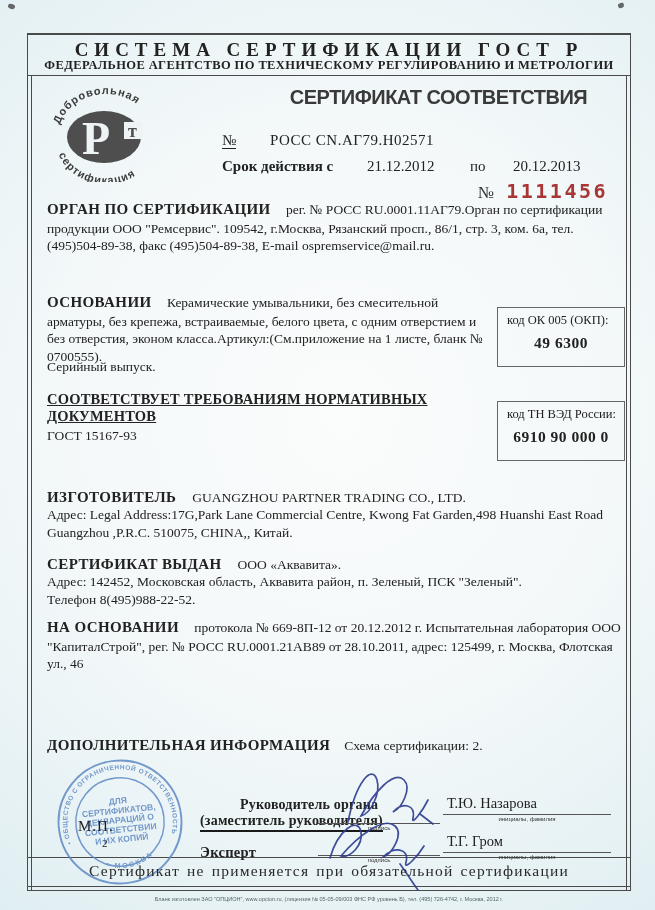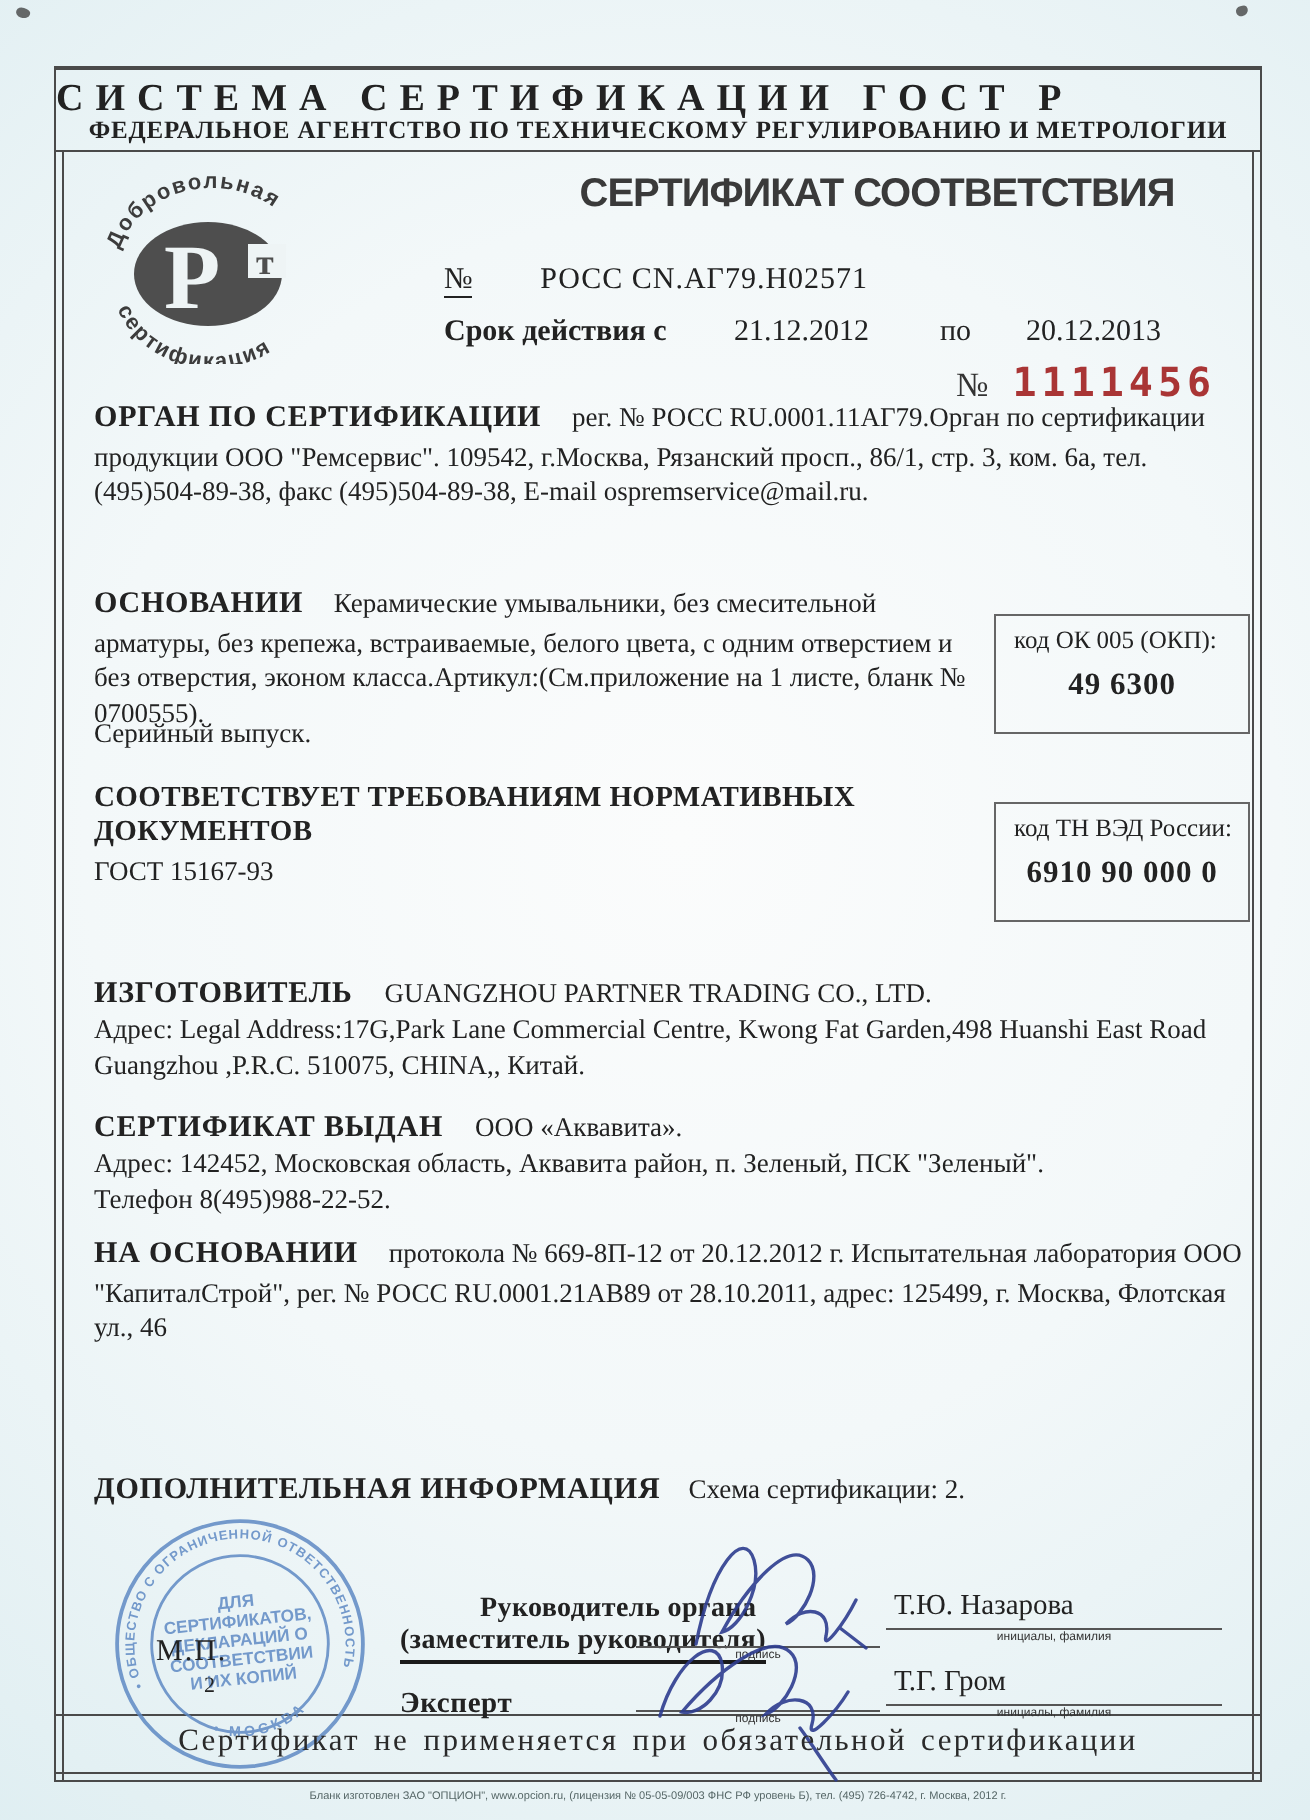--- a/index.html
+++ b/index.html
@@ -33,21 +33,21 @@
   <div class="hline" style="left:27px;top:33px;width:604px;height:2px;"></div>
   <div class="hline" style="left:27px;top:75px;width:604px;height:1px;"></div>
   <div class="vline" style="left:27px;top:33px;width:1px;height:858px;"></div>
   <div class="vline" style="left:31px;top:75px;width:1px;height:816px;"></div>
   <div class="vline" style="left:626px;top:75px;width:1px;height:816px;"></div>
   <div class="vline" style="left:630px;top:33px;width:1px;height:858px;"></div>
   <div class="hline" style="left:27px;top:857px;width:604px;height:1px;"></div>
   <div class="hline" style="left:27px;top:886px;width:604px;height:1px;"></div>
   <div class="hline" style="left:27px;top:890px;width:604px;height:1px;"></div>
 
-  <div class="abs" style="left:28px;top:39px;width:602px;text-align:left;font-weight:bold;font-size:19px;letter-spacing:6px;">СИСТЕМА СЕРТИФИКАЦИИ ГОСТ Р</div>
+  <div class="abs" style="left:28px;top:39px;width:602px;text-align:center;font-weight:bold;font-size:19px;letter-spacing:6px;">СИСТЕМА СЕРТИФИКАЦИИ ГОСТ Р</div>
   <div class="abs" style="left:28px;top:58px;width:602px;text-align:center;font-weight:bold;font-size:12.5px;letter-spacing:.4px;">ФЕДЕРАЛЬНОЕ АГЕНТСТВО ПО ТЕХНИЧЕСКОМУ РЕГУЛИРОВАНИЮ И МЕТРОЛОГИИ</div>
 
   <div class="abs" style="left:44px;top:86px;width:124px;height:96px;">
     <svg width="124" height="96" viewBox="0 0 124 96">
       <defs>
         <path id="arcTop" d="M 14,50 A 48,42 0 0 1 110,50"></path>
         <path id="arcBot" d="M 12,54 A 50,44 0 0 0 112,54"></path>
       </defs>
       <text font-family="Liberation Sans, sans-serif" font-size="11" font-weight="bold" fill="#3c3c3c" letter-spacing="1">
         <textPath href="#arcTop" startOffset="8%">Добровольная</textPath>
@@ -91,21 +91,21 @@
     <span>Керамические умывальники, без смесительной арматуры, без крепежа, встраиваемые, белого цвета, с одним отверстием и без отверстия, эконом класса.Артикул:(См.приложение на 1 листе, бланк № 0700555).</span>
   </p>
   <div class="abs txt" style="left:47px;top:358px;">Серийный выпуск.</div>
 
   <div class="codebox" style="left:497px;top:307px;">
     <div class="cb-label">код ОК 005 (ОКП):</div>
     <div class="cb-value">49 6300</div>
   </div>
 
   <div class="abs" style="left:47px;top:391px;width:450px;">
-    <div style="font-weight:bold;font-size:14.5px;letter-spacing:.2px;">СООТВЕТСТВУЕТ ТРЕБОВАНИЯМ НОРМАТИВНЫХ ДОКУМЕНТОВ</div>
+    <div style="font-weight:bold;font-size:14.5px;letter-spacing:.2px;text-decoration:underline;">СООТВЕТСТВУЕТ ТРЕБОВАНИЯМ НОРМАТИВНЫХ ДОКУМЕНТОВ</div>
     <div class="txt" style="margin-top:2px;">ГОСТ 15167-93</div>
   </div>
 
   <div class="codebox" style="left:497px;top:401px;">
     <div class="cb-label">код ТН ВЭД России:</div>
     <div class="cb-value">6910 90 000 0</div>
   </div>
 
   <div class="abs" style="left:47px;top:488px;width:578px;">
     <div>

